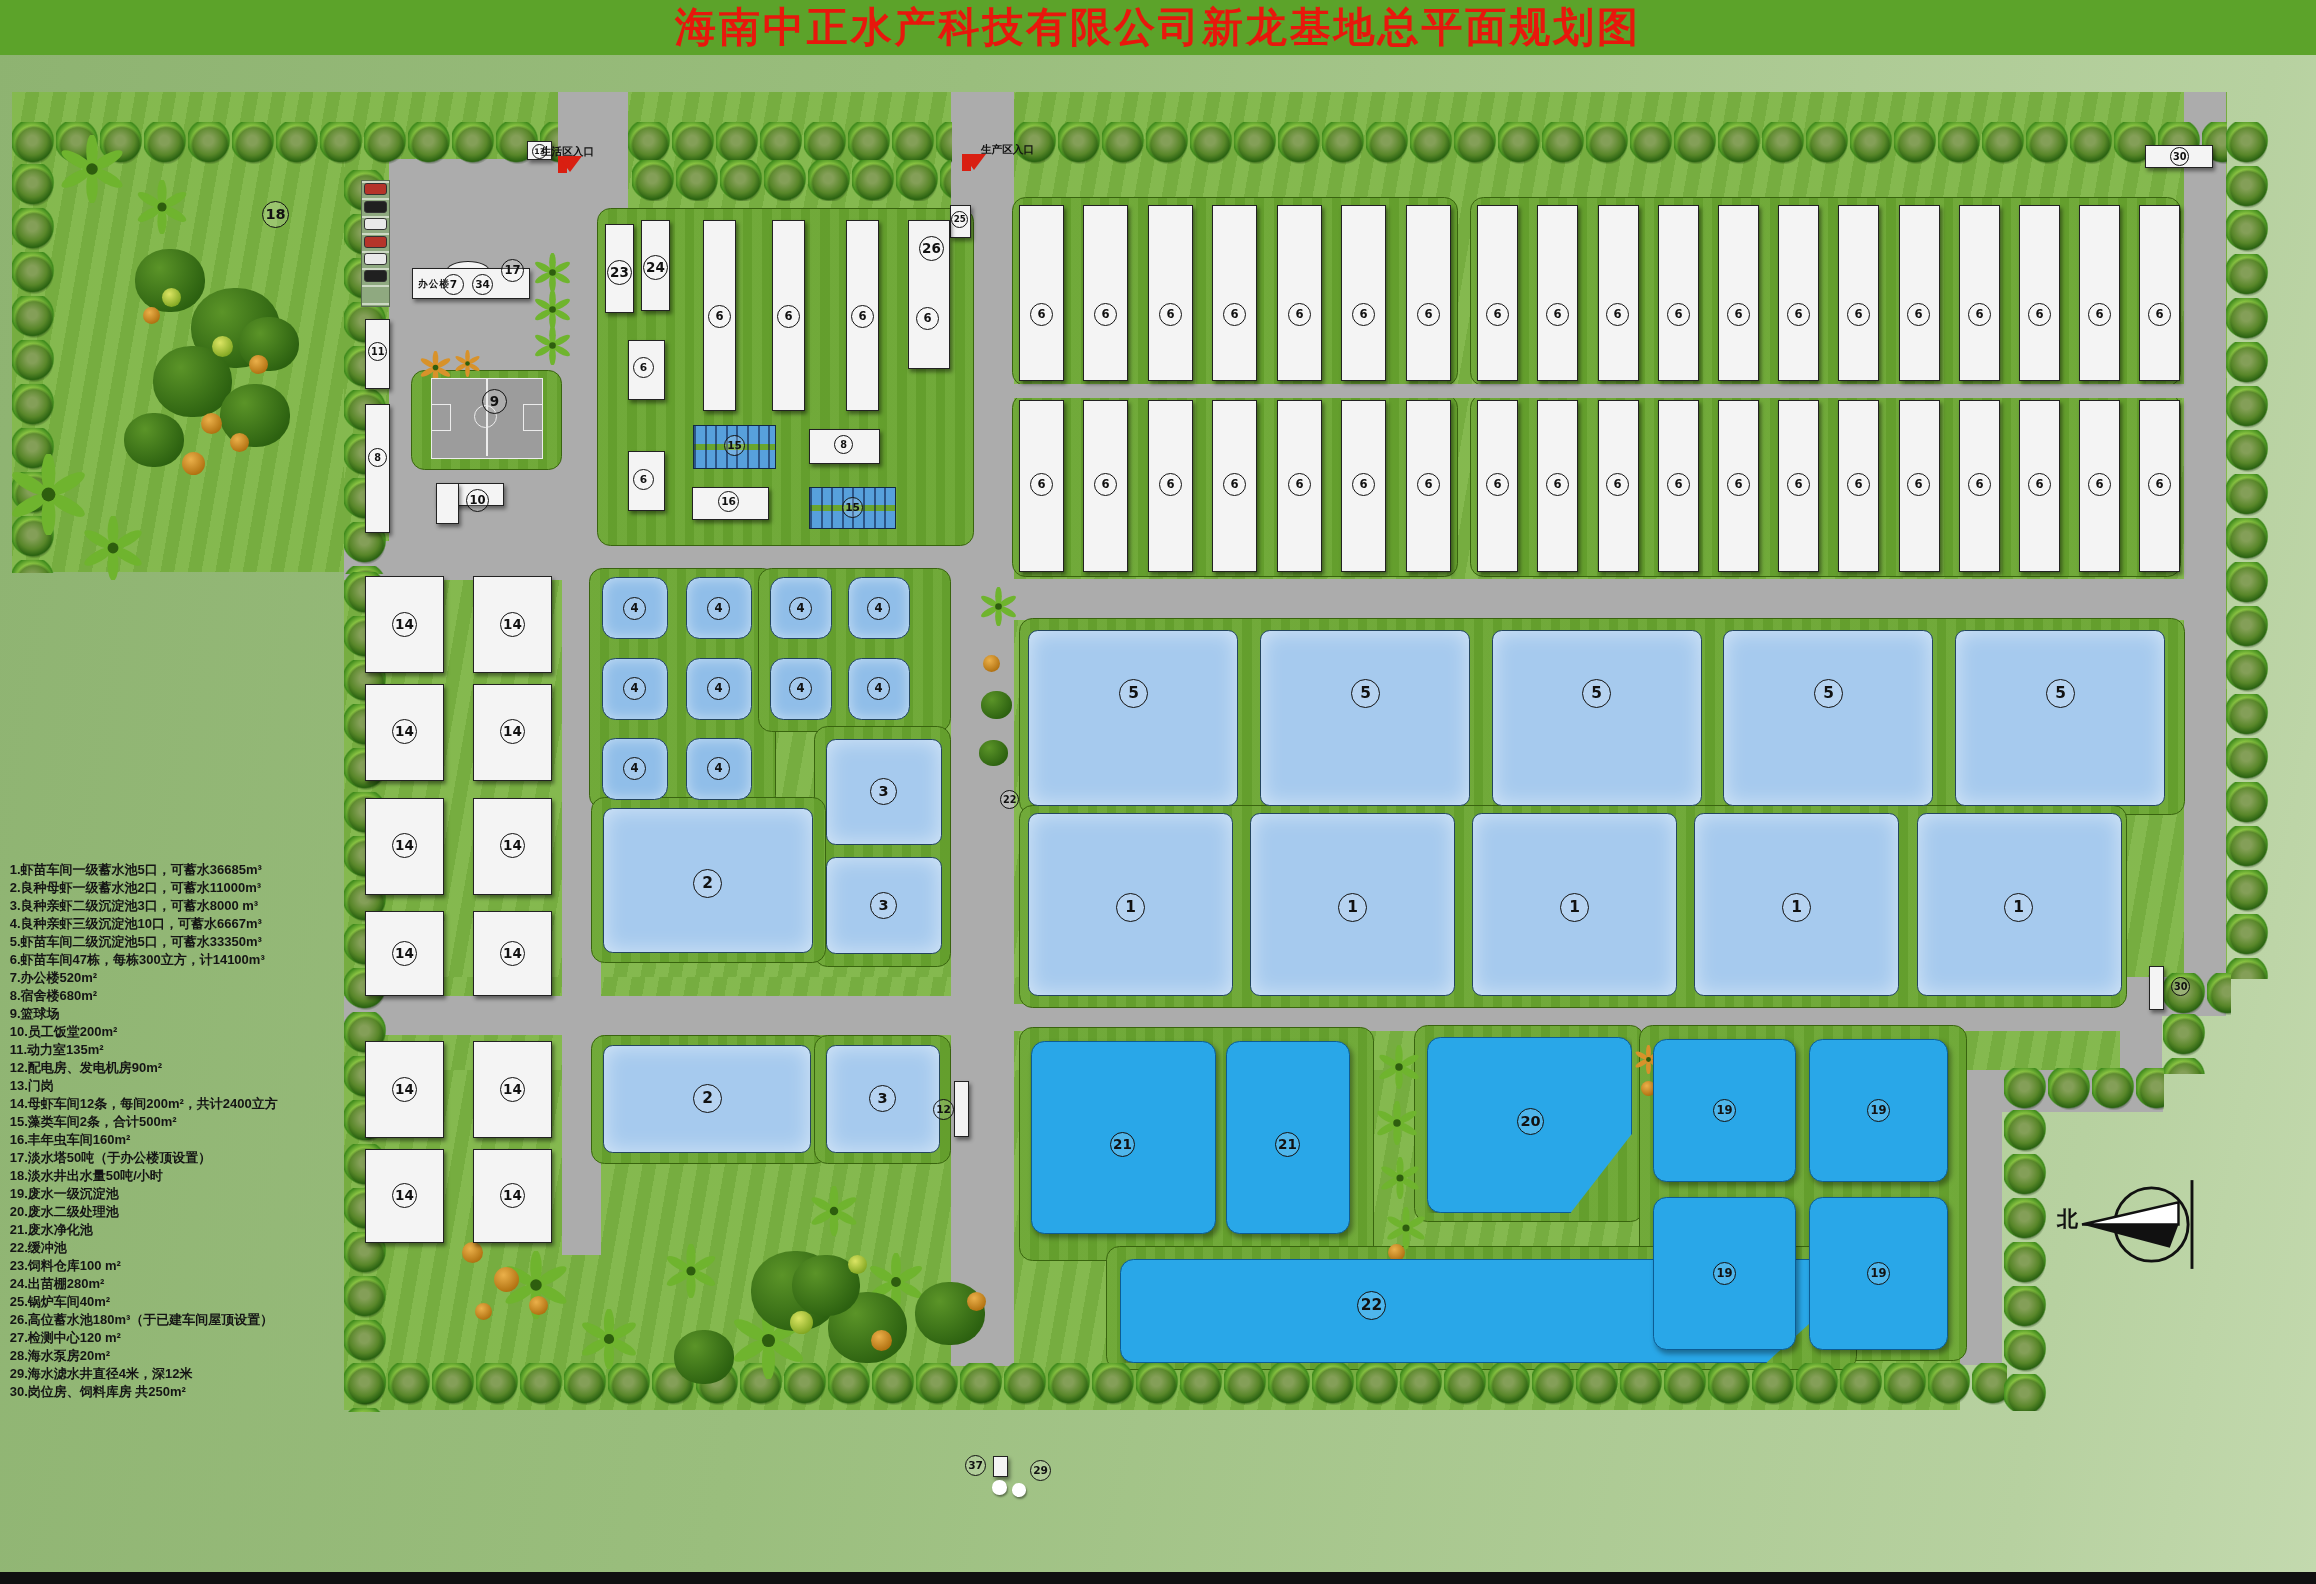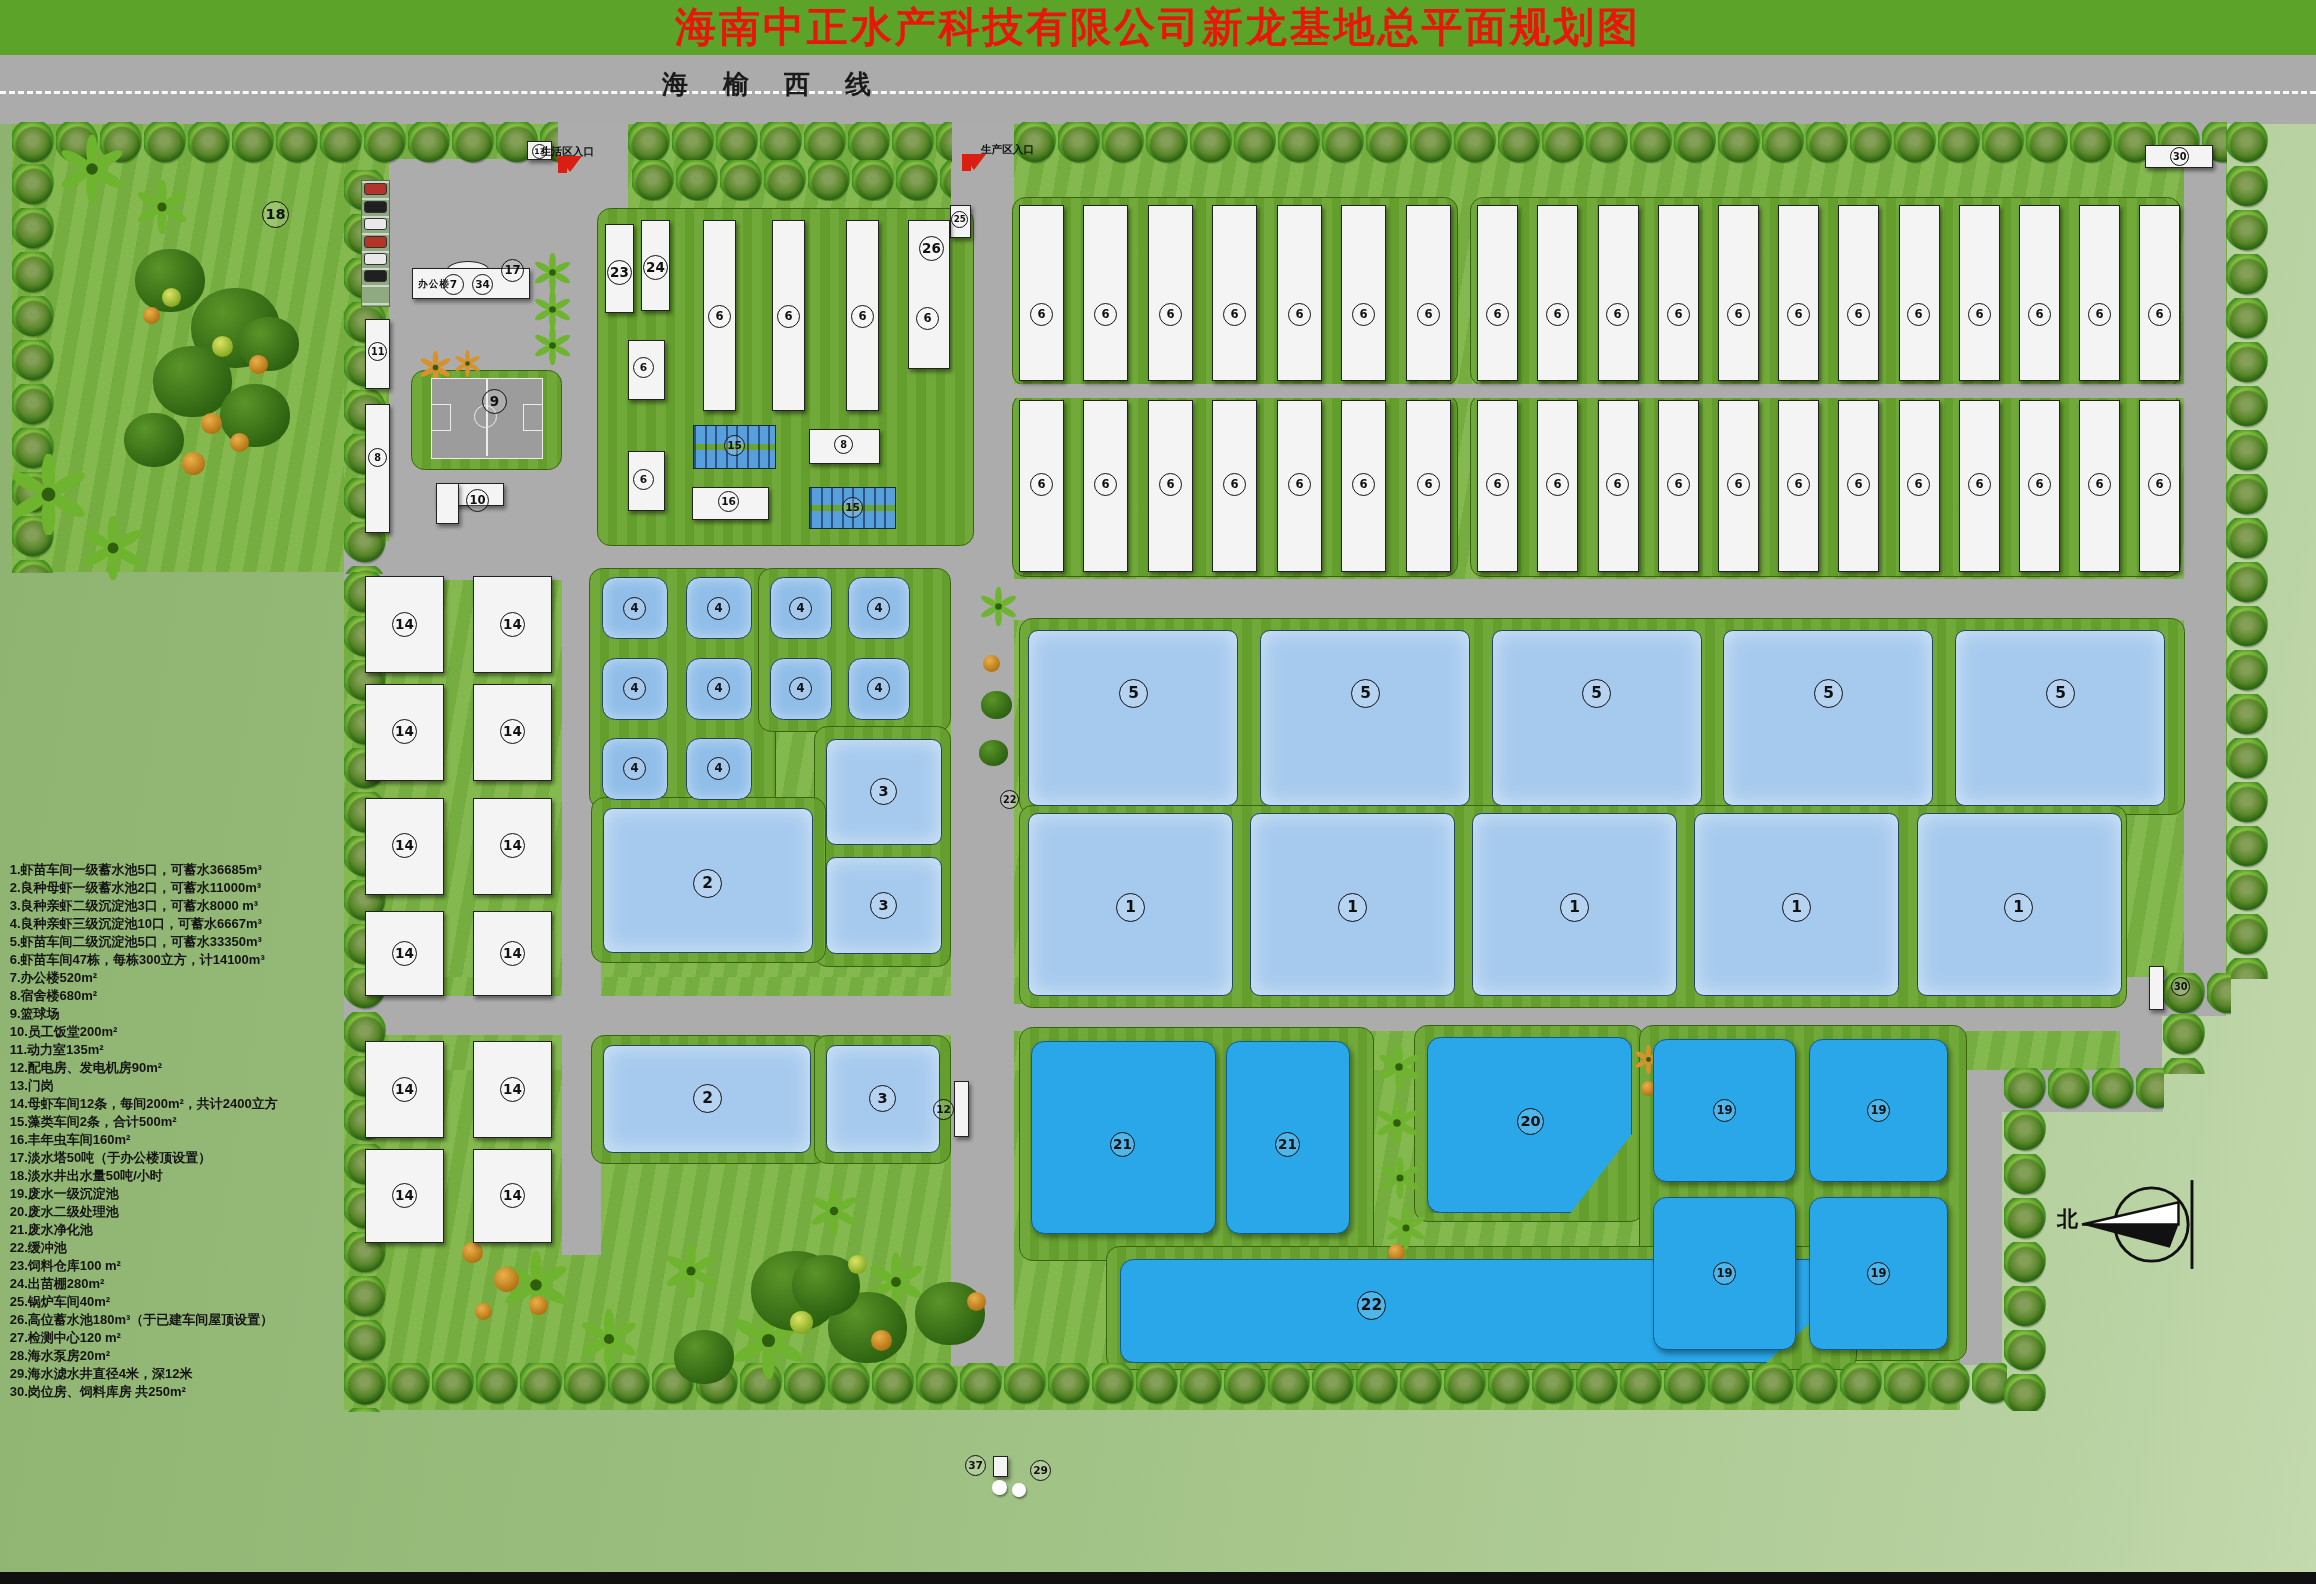--- a/index.html
+++ b/index.html
@@ -450,24 +450,20 @@
       <div class="ybush" style="left: 162px; top: 288px; width: 19.3px; height: 19.3px;"></div>
       <div class="ybush" style="left: 212px; top: 336px; width: 21px; height: 21px;"></div>
       <div class="ybush" style="left: 790px; top: 1311px; width: 23px; height: 23px;"></div>
       <div class="ybush" style="left: 848px; top: 1255px; width: 19.3px; height: 19.3px;"></div>
     </div>
 
   <div id="titleband">
     <span>海南中正水产科技有限公司新龙基地总平面规划图</span>
   </div>
 
-  <div id="highway">
-    <div id="dashline"></div>
-    <div id="roadname">海榆西线</div>
-  </div>
   <div class="entlab" style="left:541px;top:145px;">生活区入口</div>
   <div class="arrow" style="left:558px;top:156px;">
       <span class="stem"></span>
       <span class="tri"></span>
     </div>
   <div class="entlab" style="left:981px;top:143px;">生产区入口</div>
   <div class="arrow" style="left:962px;top:154px;">
       <span class="stem"></span>
       <span class="tri"></span>
     </div>

